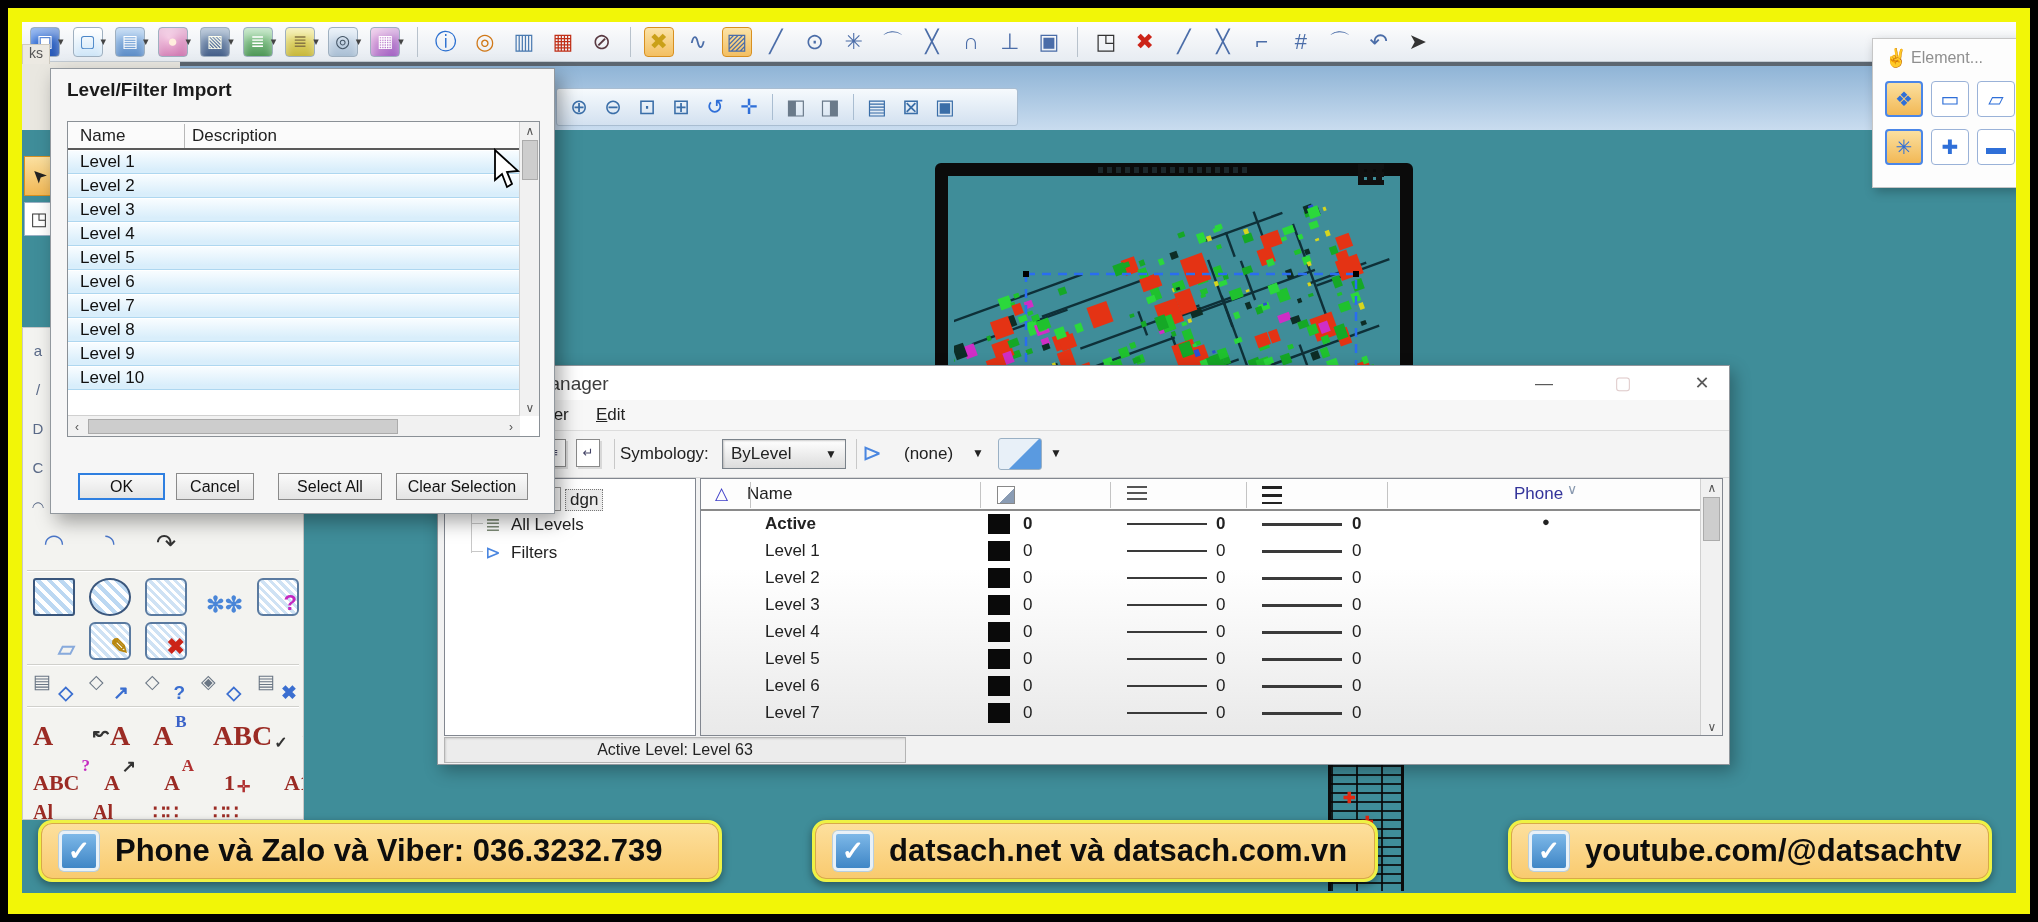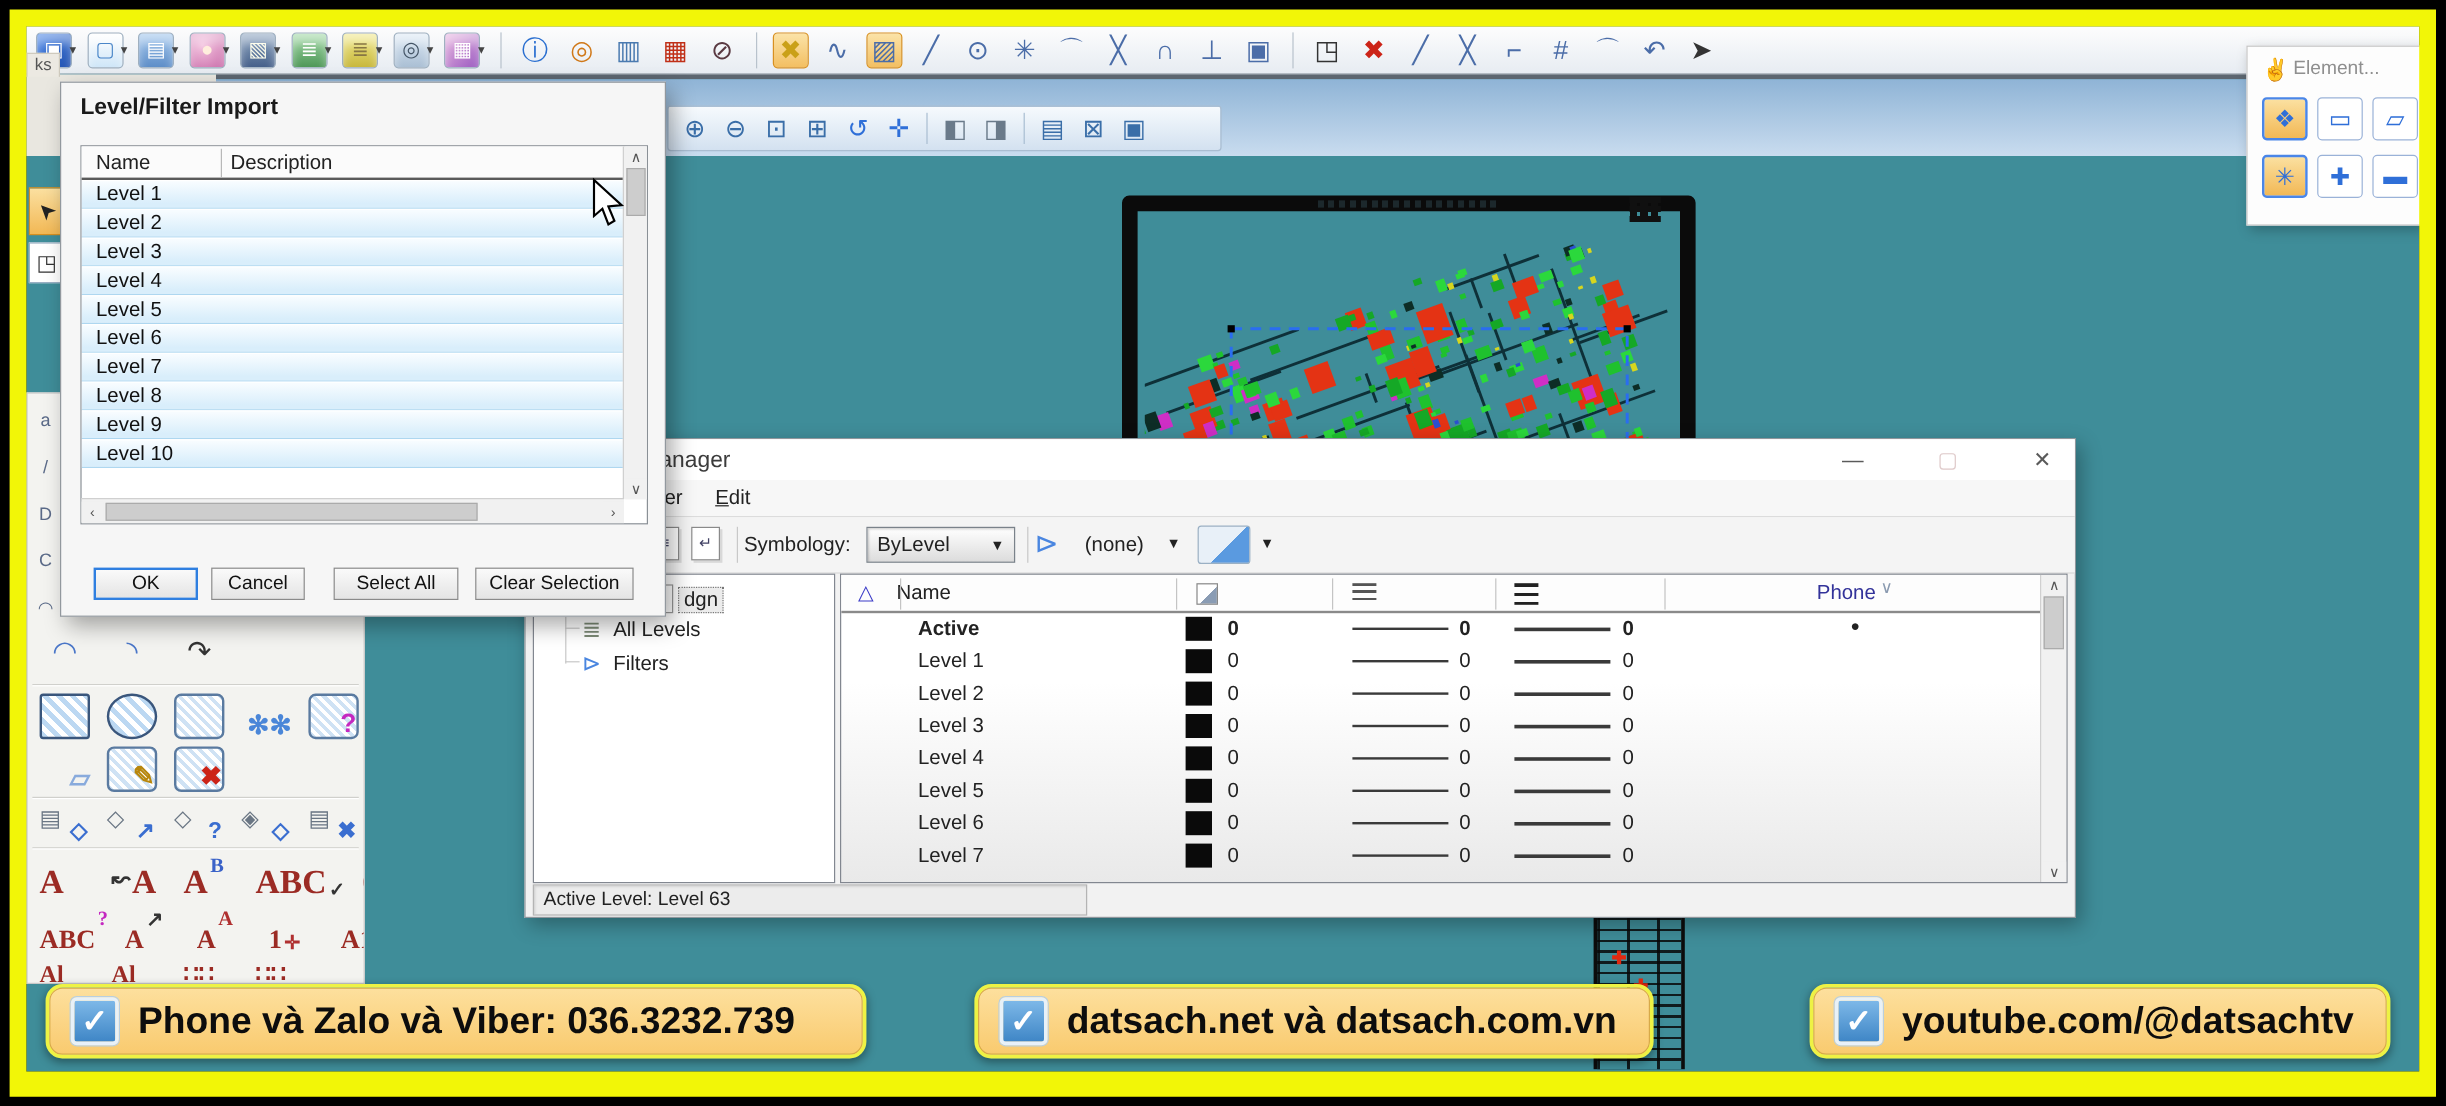--- a/index.html
+++ b/index.html
@@ -95,21 +95,21 @@
   .lmrow { position:absolute; left:0; width:1001px; height:27px; font-size:17px; color:#222; }
   .lmrow.bold { font-weight:bold; }
   .lmrow .c-name { position:absolute; left:64px; top:3px; }
   .lmrow .c-sw { position:absolute; left:287px; top:3px; width:22px; height:20px; background:#0a0a0a; }
   .lmrow .c-cv { position:absolute; left:322px; top:3px; }
   .lmrow .c-sl { position:absolute; left:426px; top:12px; width:80px; height:2px; background:#3a3a3a; }
   .lmrow .c-sv { position:absolute; left:515px; top:3px; }
   .lmrow .c-wl { position:absolute; left:561px; top:12px; width:80px; height:3px; background:#3a3a3a; }
   .lmrow .c-wv { position:absolute; left:651px; top:3px; }
   .lmrow .c-dot { position:absolute; left:841px; top:3px; font-size:13px; }
-  #lmstatus { position:absolute; left:0; top:371px; width:100%; height:27px; font-size:16px; color:#222; }
+  #lmstatus { position:absolute; left:0; top:371px; width:100%; height:27px; font-size:16px; color:#222;text-align:center; }
   .stpanel { position:absolute; top:0; height:26px; background:#ececec; border:1px solid #b4b4b4;
              box-shadow:inset 1px 1px 2px rgba(0,0,0,.12); padding:3px 8px 0 8px; }
 
   
   #elpanel { left:1872px; top:38px; width:146px; height:150px; z-index:12; background:#fdfdfd;
              border:1px solid #c6c6c6; box-shadow:3px 4px 10px rgba(0,0,0,.25); }
   #elpanel .pt { position:absolute; left:10px; top:10px; color:#8f8f8f; font-size:16px; }
   .elrow { position:absolute; left:12px; display:flex; gap:8px; }
   .elbtn { width:38px; height:36px; border:1px solid #9ab2d8; border-radius:4px; background:#fff;
            display:flex; align-items:center; justify-content:center; font-size:20px; color:#2f6fd8; }

